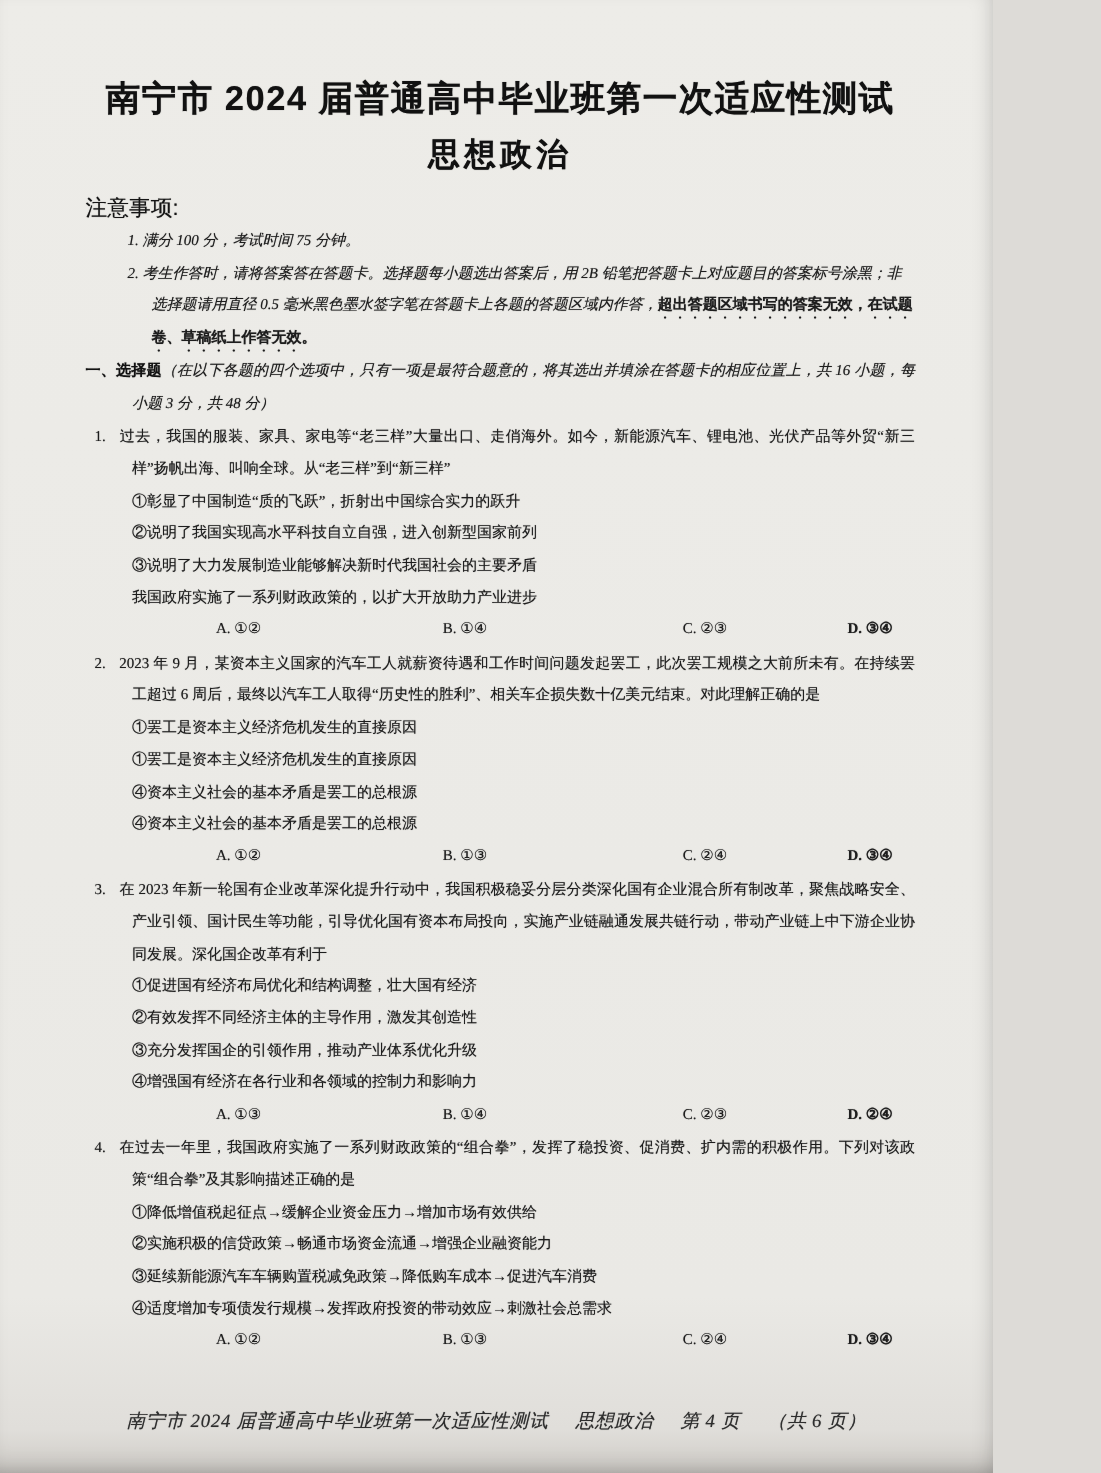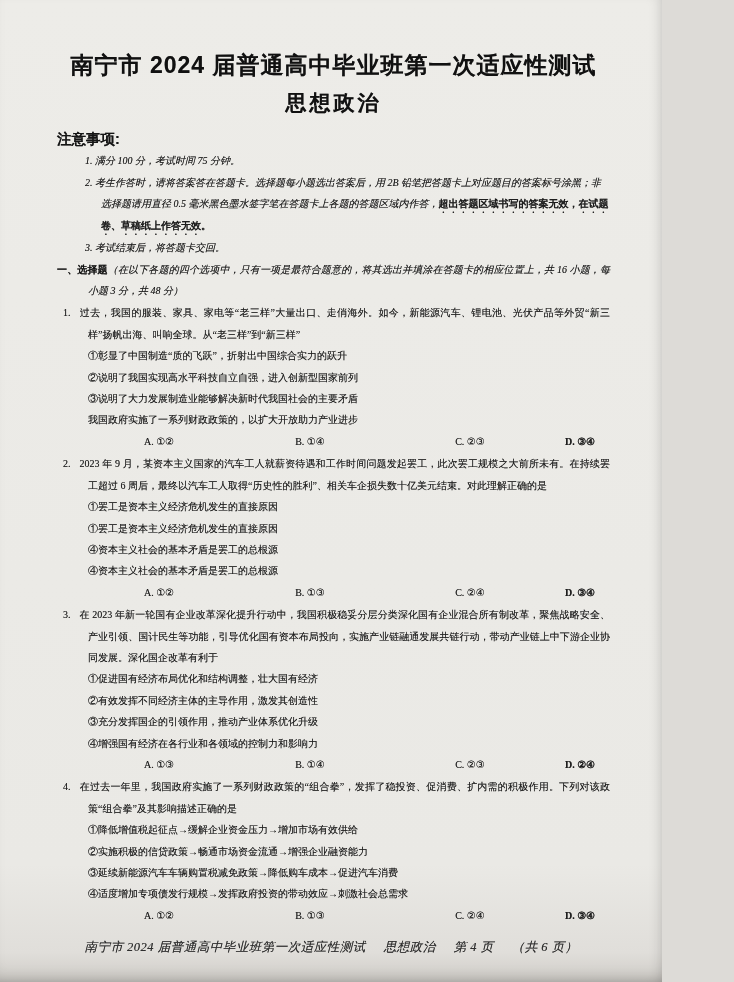--- a/index.html
+++ b/index.html
@@ -21,21 +21,21 @@
     font-family:"Liberation Sans","DejaVu Sans",sans-serif;
     font-size:23px;font-weight:700;letter-spacing:1px;color:#111;
   }
   .subject{
     margin:8px 0 12px;text-align:center;
     font-family:"Liberation Sans","DejaVu Sans",sans-serif;
     font-size:21px;font-weight:700;letter-spacing:3px;color:#111;
   }
   .notes-header{
     font-family:"Liberation Sans","DejaVu Sans",sans-serif;
-    font-weight:700;font-size:14.5px;line-height:21.4px;color:#151515;
+    font-weight:400;font-size:14.5px;line-height:21.4px;color:#151515;
   }
   p{margin:0;}
   .body-line{font-size:10px;line-height:21.4px;}
   .note{margin-left:28px;padding-left:16px;text-indent:-16px;font-style:italic;}
   .emph{
     font-style:normal;font-weight:700;
     font-family:"Liberation Sans","DejaVu Sans",sans-serif;
     -webkit-text-emphasis:filled dot #1d1d1d;
     -webkit-text-emphasis-position:under right;
     text-emphasis:filled dot #1d1d1d;
@@ -69,21 +69,20 @@
 <div class="page">
   <div class="content">
 
     <h1 class="title">南宁市 2024 届普通高中毕业班第一次适应性测试</h1>
     <h2 class="subject">思想政治</h2>
 
     <div>
       <p class="notes-header">注意事项:</p>
       <p class="body-line note">1. 满分 100 分，考试时间 75 分钟。</p>
       <p class="body-line note"><span>2. 考生作答时，请将答案答在答题卡。选择题每小题选出答案后，用 2B 铅笔把答题卡上对应题目的答案标号涂黑；非选择题请用直径 0.5 毫米黑色墨水签字笔在答题卡上各题的答题区域内作答，</span><span class="emph">超出答题区域书写的答案无效，在试题卷、草稿纸上作答无效。</span></p>
-      <p class="body-line note">3. 考试结束后，将答题卡交回。</p>
     </div>
 
     <p class="body-line section"><span class="section-label">一、选择题</span><span class="section-instructions">（在以下各题的四个选项中，只有一项是最符合题意的，将其选出并填涂在答题卡的相应位置上，共 16 小题，每小题 3 分，共 48 分）</span></p>
 
     <div class="question">
       <p class="body-line q-stem"><span class="qnum">1.</span><span>过去，我国的服装、家具、家电等“老三样”大量出口、走俏海外。如今，新能源汽车、锂电池、光伏产品等外贸“新三样”扬帆出海、叫响全球。从“老三样”到“新三样”</span></p>
       <p class="body-line statement">①彰显了中国制造“质的飞跃”，折射出中国综合实力的跃升</p>
       <p class="body-line statement">②说明了我国实现高水平科技自立自强，进入创新型国家前列</p>
       <p class="body-line statement">③说明了大力发展制造业能够解决新时代我国社会的主要矛盾</p>
       <p class="body-line statement">我国政府实施了一系列财政政策的，以扩大开放助力产业进步</p>

